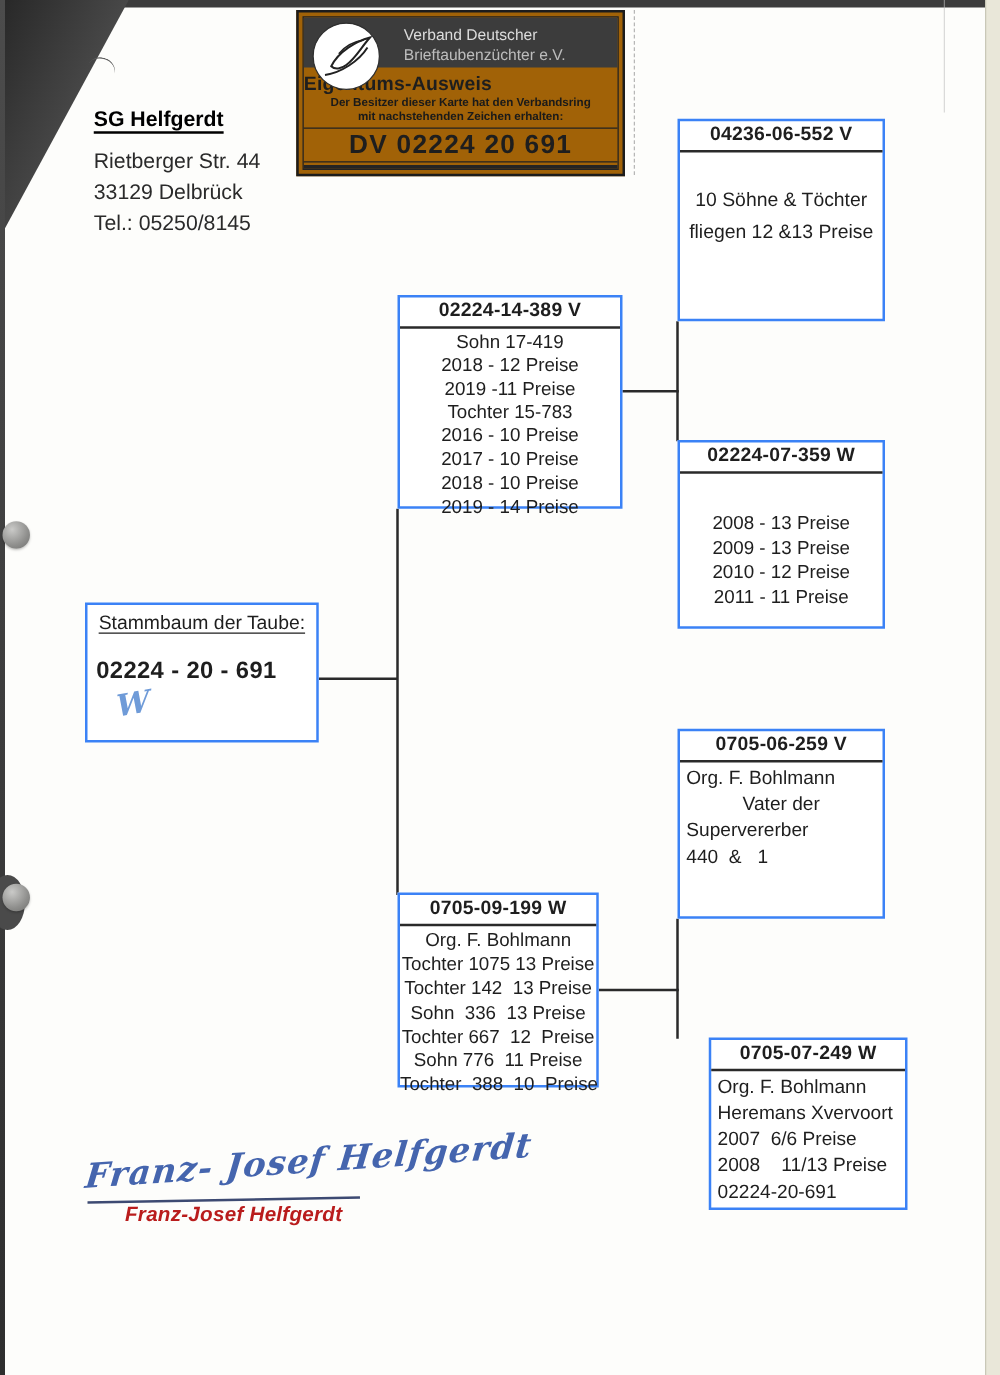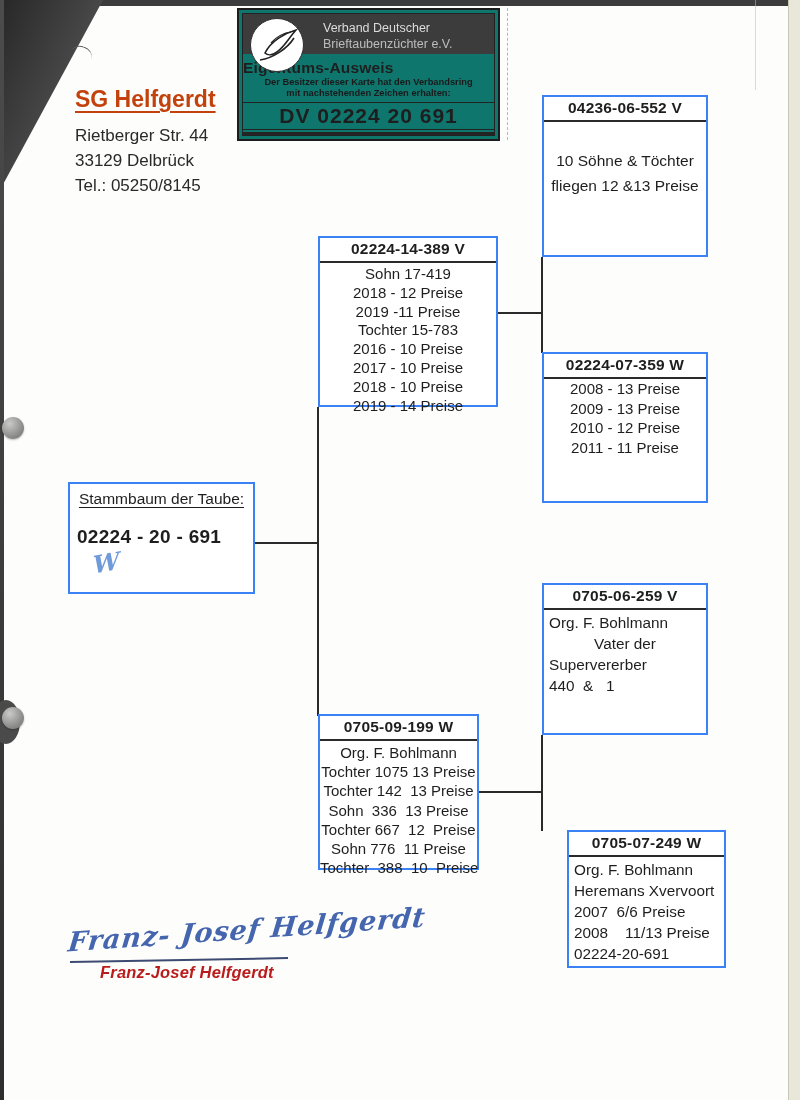--- a/index.html
+++ b/index.html
@@ -20,26 +20,26 @@
   .cut-line{position:absolute;left:507px;top:8px;width:0;height:132px;border-left:1px dashed #9a9a9a;opacity:.7;}
   .edge-line-top-right{position:absolute;left:755px;top:0;width:0;height:90px;border-left:1px solid #bdbdbd;opacity:.55;}
   .punch-hole{position:absolute;width:22px;height:22px;border-radius:50%;
     background:radial-gradient(circle at 35% 30%,#cacac8,#8f8f8d 60%,#6f6f6d);
     box-shadow:0 1px 2px rgba(0,0,0,.25);}
   .hole-shadow{position:absolute;left:-8px;top:700px;width:28px;height:44px;border-radius:50%;background:#4a4a4a;}
   .hair-artifact{position:absolute;left:70px;top:46px;width:22px;height:18px;
     border:0;border-top:1.6px solid #5e5e5e;border-radius:50% 50% 0 0;transform:rotate(18deg);}
   
   .letterhead{position:absolute;left:75px;top:86px;}
-  .lh-name{font-size:23px;font-weight:bold;text-decoration:underline;text-underline-offset:4px;
-    text-decoration-thickness:2px;color:#c2410c;margin-bottom:10px;}
+  .lh-name{font-size:17px;font-weight:bold;text-decoration:underline;text-underline-offset:4px;
+    text-decoration-thickness:2px;color:#000000;margin-bottom:10px;}
   .lh-line{font-size:17px;line-height:25px;color:#2a2a2a;}
   
   .stamp{position:absolute;left:237px;top:8px;width:263px;height:133px;
-    border:2px solid #1c1c1c;background:#0f766e;padding:3px;box-sizing:border-box;}
+    border:2px solid #1c1c1c;background:#a16207;padding:3px;box-sizing:border-box;}
   .stamp-inner{border:1.5px solid #222;height:100%;box-sizing:border-box;position:relative;
     display:flex;flex-direction:column;}
   .stamp-band{background:#3c3c3c;height:40px;flex:0 0 auto;}
   .stamp-logo{position:absolute;left:7px;top:4px;width:52px;height:52px;border-radius:50%;
     background:#fff;border:1px solid #2e2e2e;z-index:2;overflow:hidden;}
   .stamp-org{position:absolute;left:80px;top:6px;color:#dcdcdc;font-size:12.5px;line-height:16px;z-index:2;}
   .stamp-org .l2{opacity:.8;}
   .stamp-title{text-align:left;font-weight:bold;font-size:15.5px;margin-top:5px;letter-spacing:.2px;}
   .stamp-sub{text-align:center;font-size:9.3px;font-weight:600;line-height:11px;color:#1a1a1a;}
   .stamp-dv{margin-top:3px;border-top:1.5px solid #222;border-bottom:1.5px solid #222;
@@ -52,21 +52,21 @@
   .pbox{position:absolute;background:#fff;border:2px solid #3b82f6;box-sizing:border-box;}
   .pbox-h{text-align:center;font-weight:bold;font-size:15.5px;padding:2px 0 3px;
     border-bottom:2px solid #2a2a2a;letter-spacing:.2px;}
   .pbox-body{padding-top:2px;}
   .bl{font-size:15px;line-height:19px;text-align:center;white-space:pre;}
   .al-l{text-align:left;padding-left:5px;}
   .al-c{text-align:center;}
   .father .bl{line-height:18.8px;}
   .gf1 .pbox-body{padding-top:26px;}
   .gf1 .bl{font-size:15.5px;line-height:25px;}
-  .gm1 .pbox-body{padding-top:0;}
+  .gm1 .pbox-body{padding-top:30px;}
   .gm1 .bl{line-height:19.5px;}
   .gf2 .bl,.gm2 .bl{line-height:21px;font-size:15.3px;}
   .mother .bl{line-height:19.2px;}
   
   .subject-h{text-align:center;font-size:15.5px;text-decoration:underline;text-underline-offset:3px;
     padding-top:6px;font-weight:normal;}
   .subject-ring{font-size:19px;font-weight:bold;padding-left:7px;margin-top:18px;letter-spacing:.3px;}
   .hand-w{display:inline-block;color:#6f9bd8;font-family:"DejaVu Serif",serif;font-style:italic;
     font-size:24px;font-weight:bold;margin-left:16px;transform:rotate(-10deg) skewX(-6deg);vertical-align:-2px;}
   

